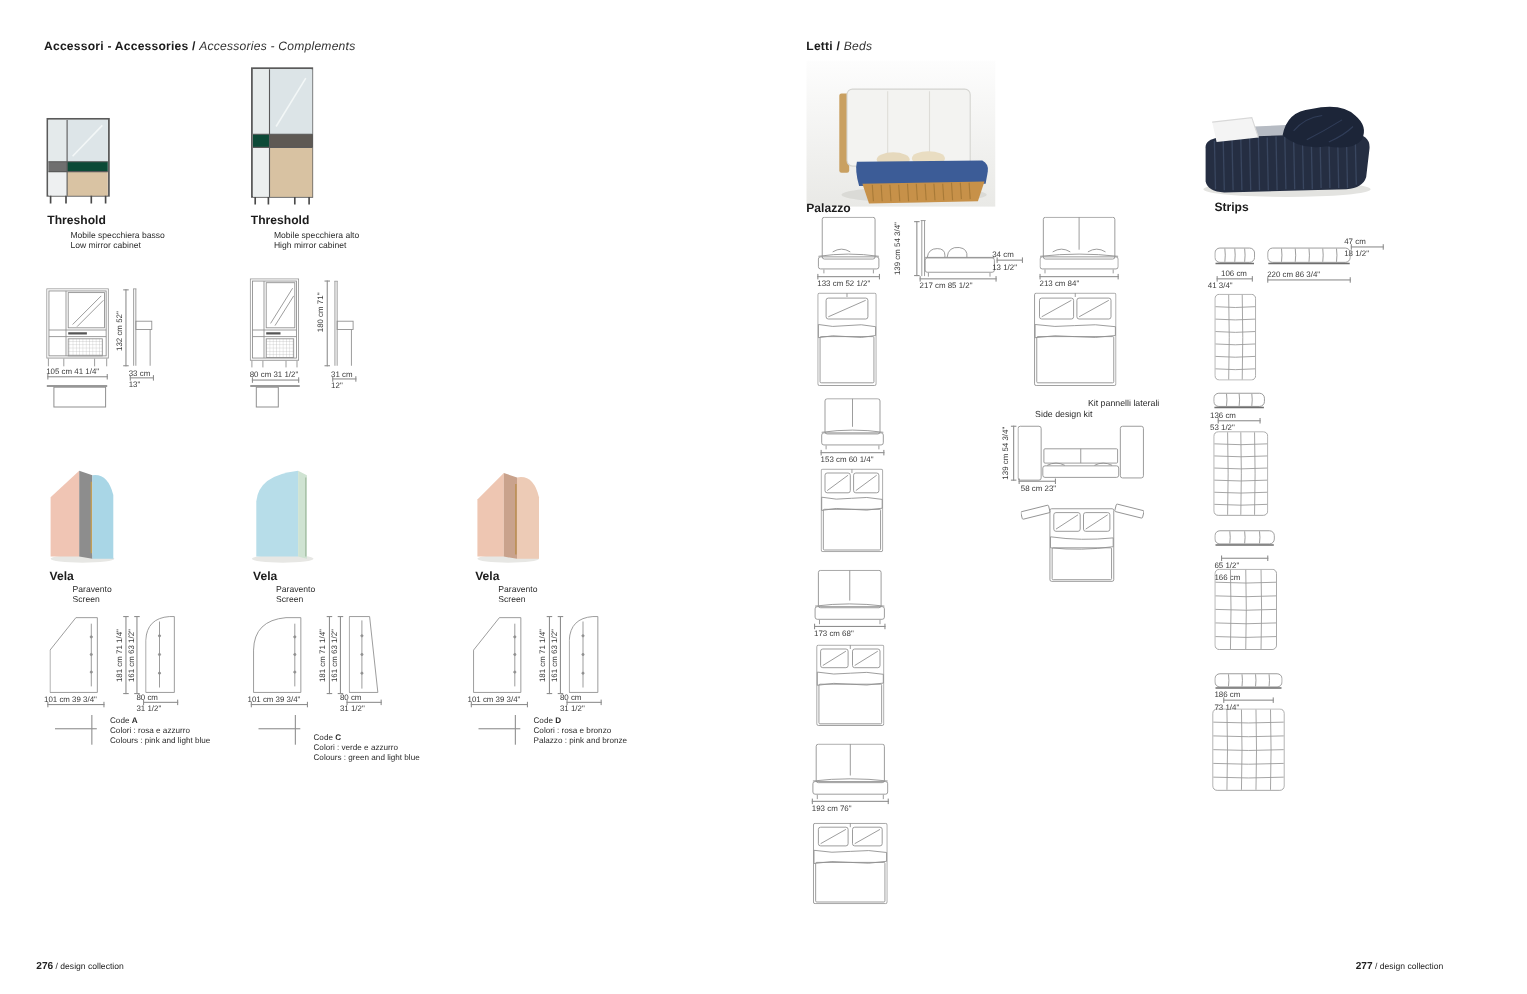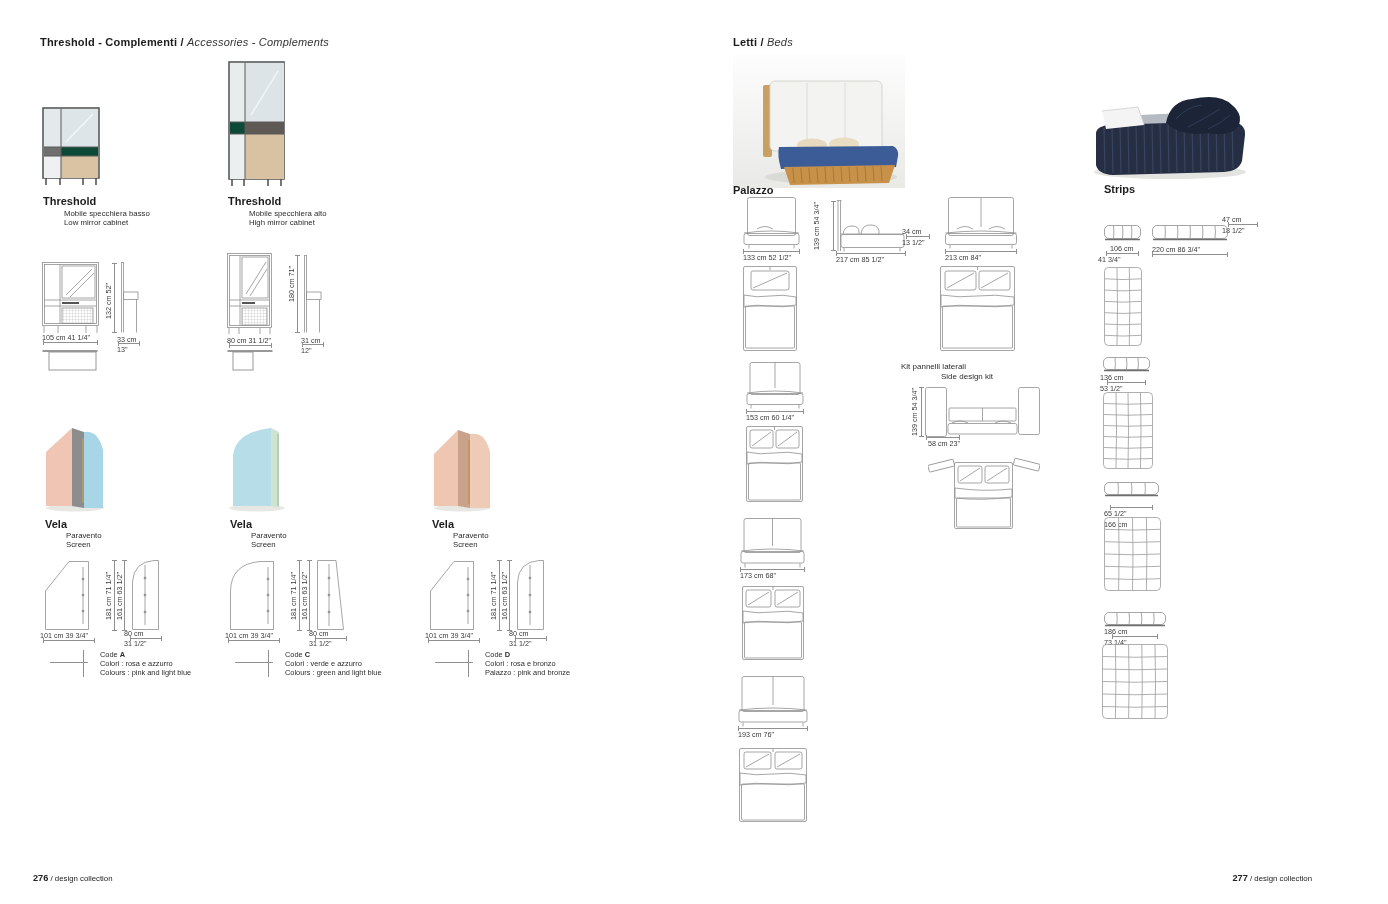--- a/index.html
+++ b/index.html
@@ -33,21 +33,21 @@
 
   <svg width="0" height="0" style="position:absolute">
     <defs>
       <pattern id="grid" width="3" height="3" patternUnits="userSpaceOnUse">
         <path d="M3,0 L0,0 0,3" fill="none" stroke="#b0b0b0" stroke-width="0.5"></path>
       </pattern>
     </defs>
   </svg>
 
   <div class="abs hdr" style="left:40px;top:36px">
-    <span>Threshold - Complementi /</span>
+    <span>Accessori - Accessories /</span>
     <span class="it">Accessories - Complements</span>
   </div>
 
   <div class="abs" style="left:42px;top:107px">
     <svg width="58" height="79" viewBox="0 0 58 79">
       <rect x="1" y="1" width="56" height="70" fill="#eceff0" stroke="#5a5a5a" stroke-width="1.6"></rect>
       <rect x="2" y="2" width="17" height="38" fill="#e4eaeb"></rect>
       <rect x="19" y="2" width="37" height="38" fill="#dde5e8"></rect>
       <line x1="24" y1="35" x2="51" y2="7" stroke="#f3f7f7" stroke-width="1.4"></line>
       <rect x="2" y="40" width="17" height="9" fill="#6f6f6f"></rect>
@@ -275,21 +275,21 @@
             <circle cx="12" cy="35" r="1" fill="#8f8f8f"></circle>
             <circle cx="12" cy="52" r="1" fill="#8f8f8f"></circle>
         </g>
       </svg>
     </div>
     <div class="abs dim dimc" style="left:84px;top:219px;width:42px">80 cm</div>
     <div class="hl tick" style="left:90px;top:227.5px;width:32px"></div>
     <div class="abs dim dimc" style="left:84px;top:229px;width:42px">31 1/2"</div>
     <div class="hl" style="left:10px;top:252px;width:38px"></div>
     <div class="vl" style="left:43px;top:240px;height:27px"></div>
-    <div class="abs code" style="left:60px;top:240px">
+    <div class="abs code" style="left:60px;top:256px">
       <div><span>Code</span>&nbsp;<b>C</b></div>
       <div>Colori : verde e azzurro</div>
       <div>Colours : green and light blue</div>
     </div>
   </div>
 
   <div class="abs" style="left:425px;top:410px;width:185px;height:280px">
     <div class="abs" style="left:5px;top:8px">
       <svg width="64" height="95" viewBox="0 0 64 95">
         <ellipse cx="32" cy="90" rx="28" ry="3.5" fill="#e7e7e4"></ellipse>
@@ -528,21 +528,21 @@
         <rect x="4" y="4" width="23" height="18" rx="2"></rect>
         <line x1="6" y1="20" x2="25" y2="6"></line>
         <rect x="30" y="4" width="23" height="18" rx="2"></rect>
         <line x1="32" y1="20" x2="51" y2="6"></line>
         <path d="M1,26 Q14,29 28,27 Q42,25 56,28 L56,36 Q42,39 28,37 Q14,35 1,38 Z"></path>
         <rect x="2.5" y="37" width="52" height="37" rx="1"></rect>
       </g>
     </svg>
   </div>
 
-  <div class="abs pdesc" style="left:880px;top:362px;font-size:8px">Kit pannelli laterali</div>
+  <div class="abs pdesc" style="left:968px;top:362px;font-size:8px">Kit pannelli laterali</div>
   <div class="abs pdesc" style="left:920px;top:372px;font-size:8px">Side design kit</div>
   <div class="vl tick" style="left:921px;top:387px;height:50px"></div>
   <div class="vdim" style="left:914px;top:412px">139 cm 54 3/4"</div>
   <div class="abs" style="left:925px;top:386px">
     <svg width="115" height="52" viewBox="0 0 115 52">
       <g fill="none" stroke="#8f8f8f" stroke-width="0.8">
         <rect x="0.5" y="1.5" width="21" height="49" rx="2"></rect>
         <rect x="93.5" y="1.5" width="21" height="47" rx="2"></rect>
         <rect x="24" y="22" width="67" height="13" rx="1"></rect>
         <line x1="57.5" y1="22" x2="57.5" y2="35"></line>

